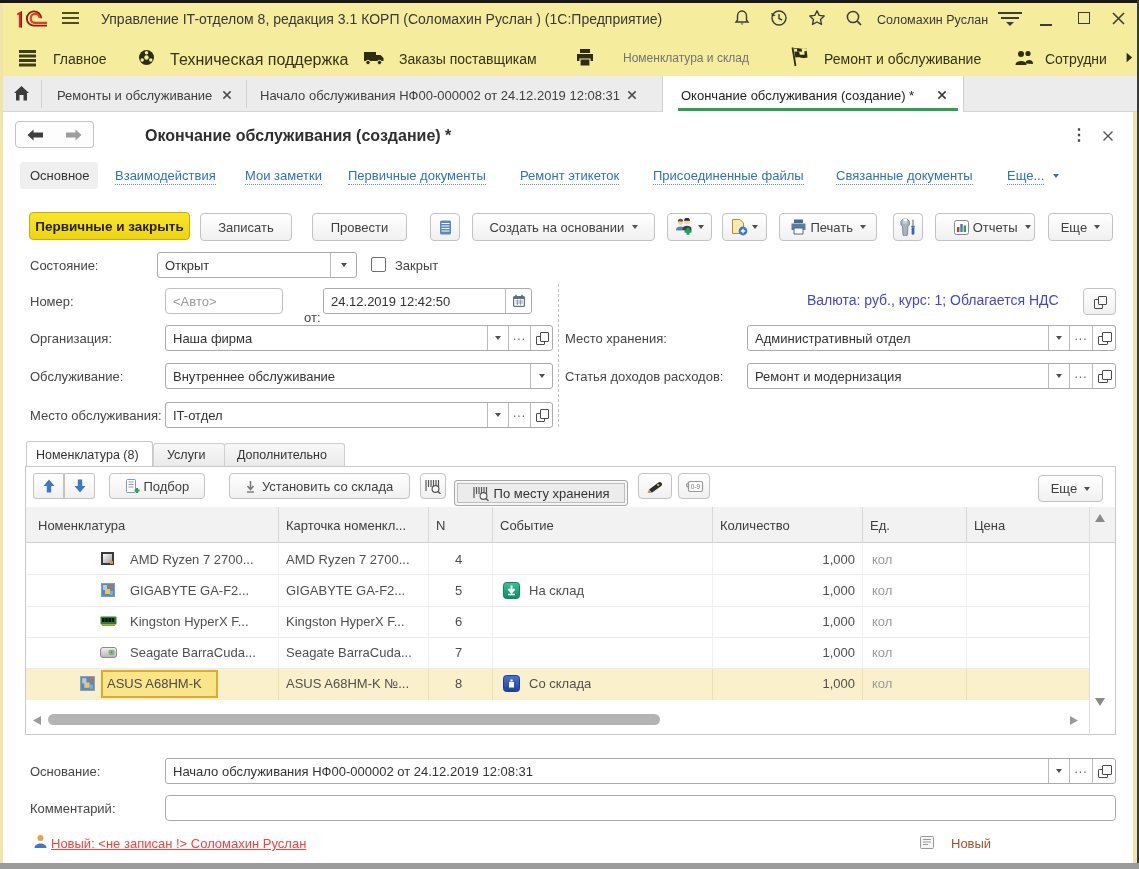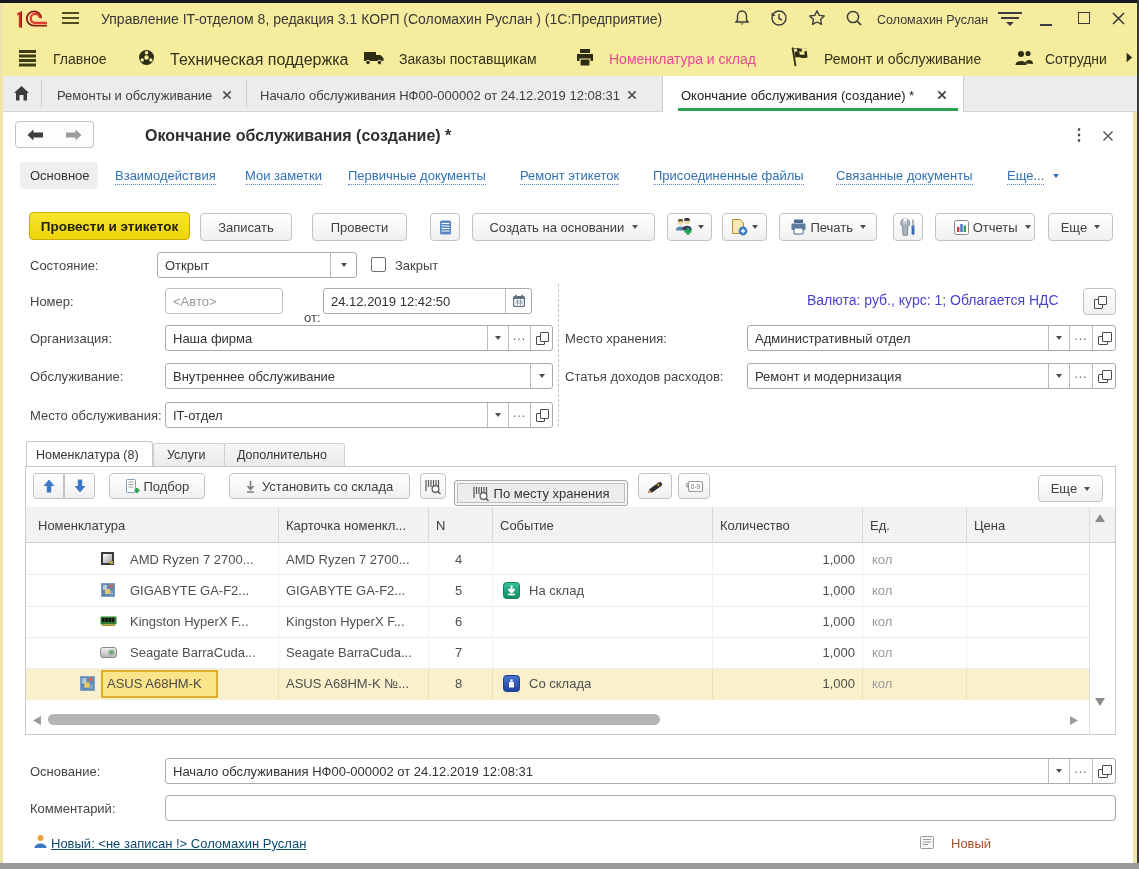--- a/index.html
+++ b/index.html
@@ -1,21 +1,21 @@
 <!DOCTYPE html>
 <html><head><meta charset="utf-8"><style>
 * { margin:0; padding:0; box-sizing:border-box; }
 body { font-family:"Liberation Sans", sans-serif; width:1139px; height:869px; overflow:hidden; background:#fff; }
 .abs { position:absolute; }
 #win { position:relative; width:1139px; height:869px; background:#fff; }
 .lbl { position:absolute; font-size:13px; color:#454545; white-space:nowrap; }
 .inp { position:absolute; border:1px solid #ababab; border-radius:3px; background:#fff; font-size:13px; color:#333; display:flex; align-items:center; padding-left:7px; white-space:nowrap; }
 .btn { position:absolute; border:1px solid #c3c3c3; border-radius:4px; background:linear-gradient(#ffffff,#f0f0f0); font-size:13px; color:#404040; display:flex; align-items:center; justify-content:center; white-space:nowrap; }
 .caret { width:0; height:0; border-left:3.5px solid transparent; border-right:3.5px solid transparent; border-top:4.5px solid #4f4f4f; display:inline-block; }
-.link { color:#0c4a6e; font-size:13px; text-decoration:underline; position:absolute; white-space:nowrap; }
+.link { color:#ef4444; font-size:13px; text-decoration:underline; position:absolute; white-space:nowrap; }
 .dlink { color:#3172b4; font-size:13px; text-decoration:none; border-bottom:1px dotted #5d8cc4; position:absolute; white-space:nowrap; padding-bottom:1px; }
 .ig { position:absolute; display:flex; border:1px solid #ababab; border-radius:3px; background:#fff; }
 .ig .tx { font-size:13px; color:#333; display:flex; align-items:center; padding-left:7px; flex:1; }
 .ig .sec { border-left:1px solid #bbb; display:flex; align-items:center; justify-content:center; }
 .dots { color:#666; font-size:12px; letter-spacing:1px; line-height:1; margin-top:-5px; }
 .copyic { width:12px; height:12px; position:relative; }
 .copyic:before { content:""; position:absolute; left:0; top:3.5px; width:7.5px; height:7.5px; border:1.3px solid #4a4a4a; border-radius:1px;}
 .copyic:after { content:""; position:absolute; left:4px; top:0; width:7.5px; height:7.5px; border:1.3px solid #4a4a4a; border-radius:1px; background:#fff;}
 .thdr { position:absolute; font-size:13px; color:#3d3d3d; }
 .cell { position:absolute; font-size:13px; color:#4f4f4f; white-space:nowrap; overflow:hidden; }
@@ -81,21 +81,21 @@
       <path d="M1 1 L13 1 L13 10 L1 10 Z M13 4 L17.5 4 L20.5 7 L20.5 10 L13 10 Z" fill="#2d2d14"></path>
       <circle cx="5" cy="11.5" r="2.2" fill="#2d2d14" stroke="#f5ec9e" stroke-width="1"></circle>
       <circle cx="16.5" cy="11.5" r="2.2" fill="#2d2d14" stroke="#f5ec9e" stroke-width="1"></circle>
     </svg>
   <div class="abs" style="left:399px;top:51px;font-size:14px;color:#33331a;">Заказы поставщикам</div>
   <svg class="abs" style="left:575px;top:49px;" width="20" height="18" viewBox="0 0 20 18">
       <path d="M5 0 L15 0 L15 4 L5 4 Z" fill="#2d2d14"></path>
       <path d="M2 5 L18 5 L18 12 L2 12 Z" fill="#2d2d14"></path>
       <path d="M5 10 L15 10 L15 17 L5 17 Z" fill="#2d2d14" stroke="#f5ec9e" stroke-width="1.2"></path>
     </svg>
-  <div class="abs" style="left:609px;top:51px;font-size:14px;color:#ec4899;">Номенклатура и склад</div>
+  <div class="abs" style="left:623px;top:51px;font-size:12px;color:#737373;">Номенклатура и склад</div>
   <svg class="abs" style="left:789px;top:46px;" width="20" height="21" viewBox="0 0 20 21">
       <path d="M3.5 1.5 L6.5 20" stroke="#2d2d14" stroke-width="1.8"></path>
       <path d="M5 2.5 C9 1 13 4 17.5 2.5 L18.5 11.5 C14 13 10 10 6.4 11.7 Z" fill="#2d2d14"></path>
       <path d="M5.4 5.7 C7 5.1 8.5 5 10.2 5.4 L10.7 8.6 C12.5 8.9 14 8.9 15.7 8.5 L15.3 5.3 C16.3 5.2 17 5 18 4.7 L17.7 2.6 C16 3.1 14.4 3.1 12.7 2.9 L13.1 5.8 C11.4 5.6 9.8 5.4 8.2 5.6 L7.8 2.6 C6.8 2.7 5.9 2.9 5 3.2 Z" fill="#f5ec9e"></path>
       <path d="M6.8 8.8 C8.3 8.3 9.9 8.2 11.5 8.5 L11.9 11.3 C13.6 11.5 15.2 11.4 16.9 11 L16.5 8.2" fill="none"></path>
     </svg>
   <div class="abs" style="left:824px;top:51px;font-size:14px;color:#33331a;">Ремонт и обслуживание</div>
   <svg class="abs" style="left:1014px;top:50px;" width="20" height="16" viewBox="0 0 20 16">
       <circle cx="7" cy="4" r="3" fill="#2d2d14"></circle>
       <path d="M1.5 15 C1.5 9.5 12.5 9.5 12.5 15 Z" fill="#2d2d14"></path>
@@ -149,21 +149,21 @@
   <div class="abs" style="left:30px;top:168px;font-size:13px;color:#333;">Основное</div>
   <a class="dlink" style="left:115px;top:168px;">Взаимодействия</a>
   <a class="dlink" style="left:245px;top:168px;">Мои заметки</a>
   <a class="dlink" style="left:348px;top:168px;">Первичные документы</a>
   <a class="dlink" style="left:520px;top:168px;">Ремонт этикеток</a>
   <a class="dlink" style="left:653px;top:168px;">Присоединенные файлы</a>
   <a class="dlink" style="left:836px;top:168px;">Связанные документы</a>
   <a class="dlink" style="left:1007px;top:168px;">Еще...</a>
   <div class="caret abs" style="left:1053px;top:174px;border-top-color:#3172b4;"></div>
 
-  <div class="btn" style="left:29px;top:212px;width:161px;height:28px;background:linear-gradient(#f8e62c,#eed50d);border-color:#c9ae00;font-weight:bold;font-size:13.5px;color:#242000;">Провести и этикеток</div>
+  <div class="btn" style="left:29px;top:212px;width:161px;height:28px;background:linear-gradient(#f8e62c,#eed50d);border-color:#c9ae00;font-weight:bold;font-size:13.5px;color:#242000;">Первичные и закрыть</div>
   <div class="btn" style="left:200px;top:213px;width:92px;height:28px;">Записать</div>
   <div class="btn" style="left:312px;top:213px;width:95px;height:28px;">Провести</div>
   <div class="btn" style="left:430px;top:213px;width:30px;height:28px;">
       <svg width="13" height="15" viewBox="0 0 13 15">
         <rect x="1" y="0.5" width="11" height="14" rx="1.5" fill="#5b87c0"></rect>
         <path d="M2.5 3.5 H10.5 M2.5 6 H10.5 M2.5 8.5 H10.5 M2.5 11 H10.5" stroke="#fff" stroke-width="1"></path>
       </svg>
     </div>
   <div class="btn" style="left:472px;top:213px;width:183px;height:28px;">Создать на основании&nbsp;&nbsp;<span class="caret" style="border-top-color:#555;"></span></div>
   <div class="btn" style="left:667px;top:213px;width:45px;height:28px;"><svg width="20" height="18" viewBox="0 0 20 18">

